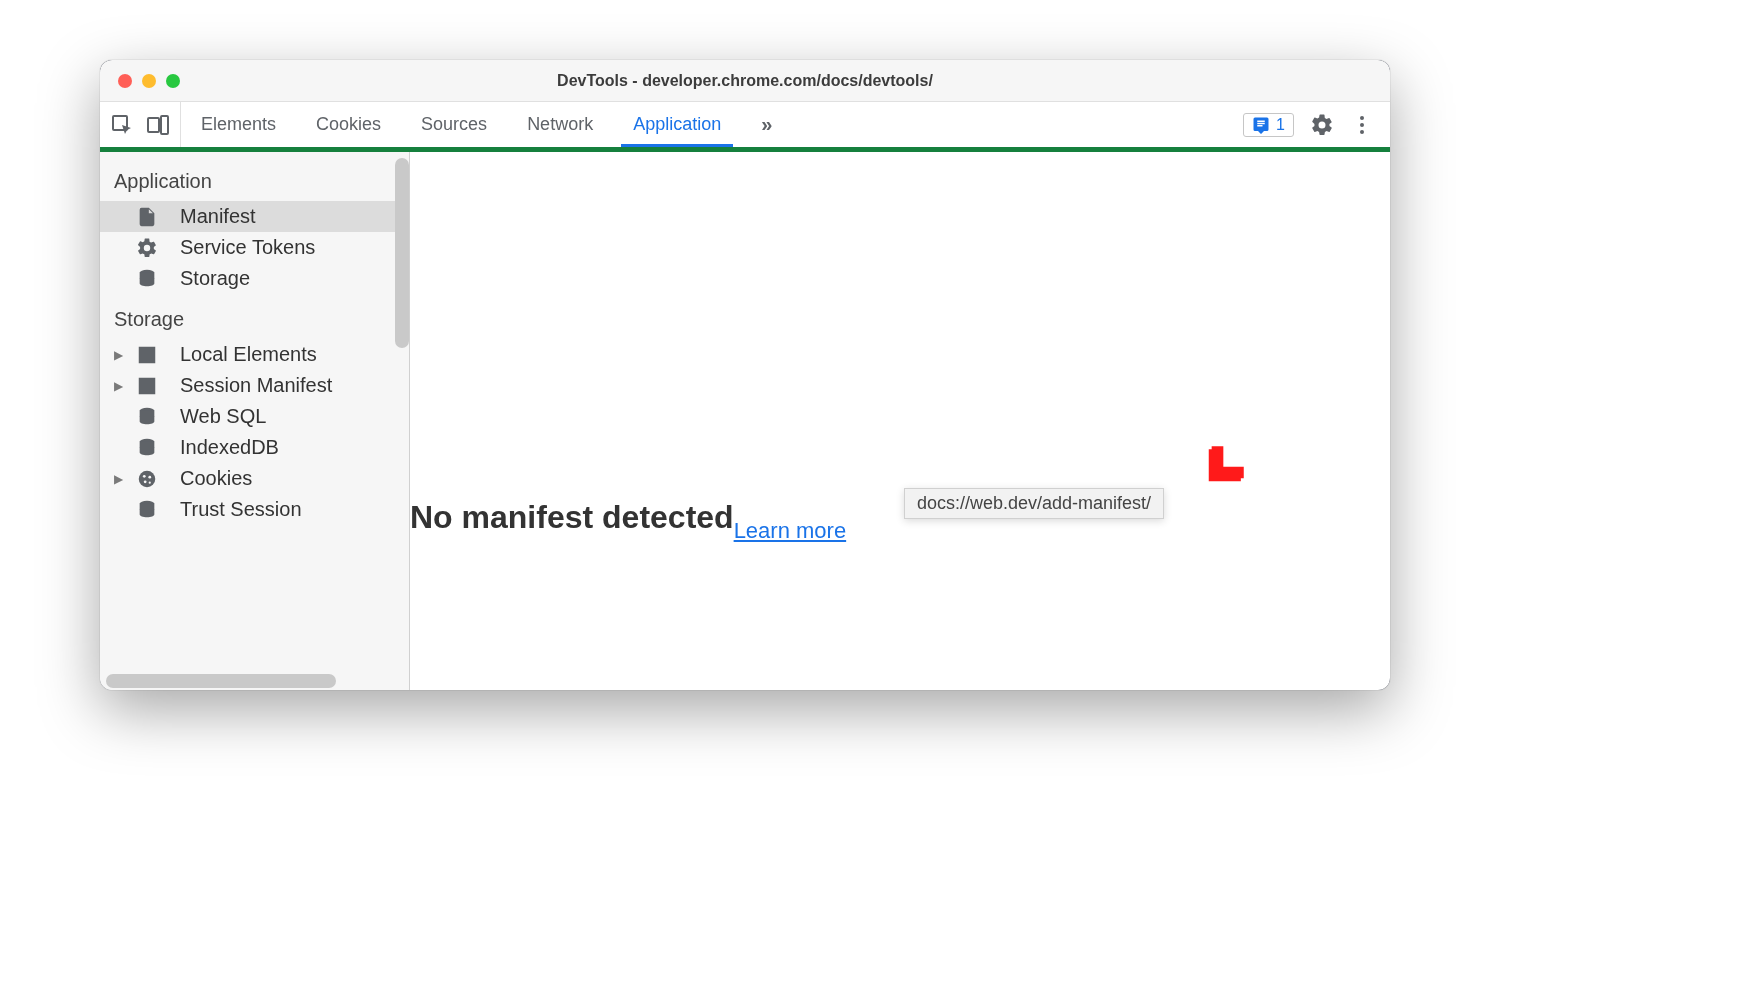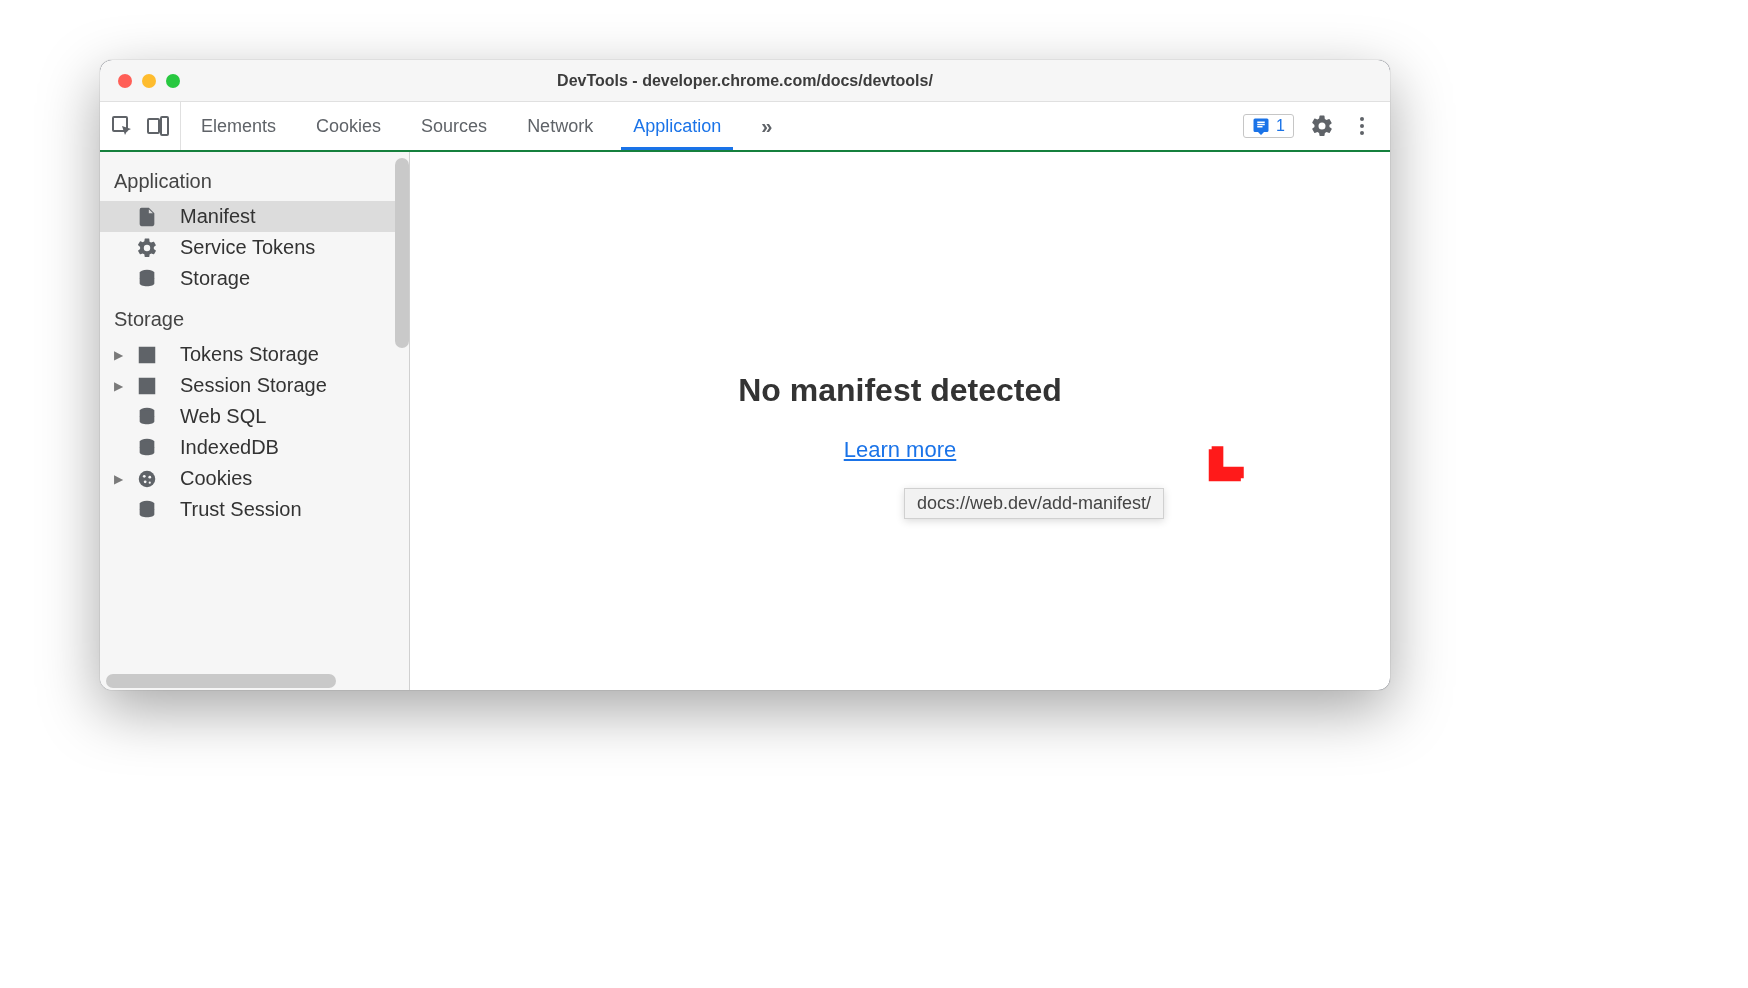--- a/index.html
+++ b/index.html
@@ -46,21 +46,21 @@
     position: absolute;
     left: 0; right: 0;
     text-align: center;
     font-size: 16px;
     font-weight: 600;
     color: #3c3c3c;
     pointer-events: none;
   }
   .toolbar {
     height: 50px;
-    border-bottom: 2px solid #15803d;
+    border-bottom: 5px solid #15803d;
     display: flex;
     align-items: stretch;
     background: #fff;
   }
   .toolbar-left {
     display: flex;
     align-items: center;
     padding: 0 10px;
     gap: 12px;
     border-right: 1px solid #e0e0e0;
@@ -177,21 +177,21 @@
   .tree-item .chev {
     position: absolute;
     left: 14px;
     color: #7a7a7a;
     font-size: 12px;
   }
   .tree-item svg { width: 22px; height: 22px; color:#5f6368; flex:none; }
   .main {
     flex: 1;
     display: flex;
-    flex-direction: column;
+    flex-direction: row;
     align-items: center;
     padding-top: 220px;
     position: relative;
   }
   .empty-heading {
     font-size: 32px;
     font-weight: 700;
     color: #333;
     margin-bottom: 28px;
   }
@@ -309,29 +309,29 @@
           <span>Storage</span>
         </div>
 
         <div class="group-title">Storage</div>
 
         <div class="tree-item">
           <span class="chev">▶</span>
           <svg viewBox="0 0 24 24" fill="#5f6368">
               <path d="M3 3h18v18H3zM3 9h18M3 15h18M12 3v18"></path>
             </svg>
-          <span>Tokens Storage</span>
+          <span>Local Elements</span>
         </div>
 
         <div class="tree-item">
           <span class="chev">▶</span>
           <svg viewBox="0 0 24 24" fill="#5f6368">
               <path d="M3 3h18v18H3zM3 9h18M3 15h18M12 3v18"></path>
             </svg>
-          <span>Session Storage</span>
+          <span>Session Manifest</span>
         </div>
 
         <div class="tree-item">
           <svg viewBox="0 0 24 24" fill="#5f6368">
               <ellipse cx="12" cy="5" rx="8" ry="3"></ellipse>
               <path d="M4 5v6c0 1.7 3.6 3 8 3s8-1.3 8-3V5"></path>
               <path d="M4 11v6c0 1.7 3.6 3 8 3s8-1.3 8-3v-6"></path>
             </svg>
           <span>Web SQL</span>
         </div>

